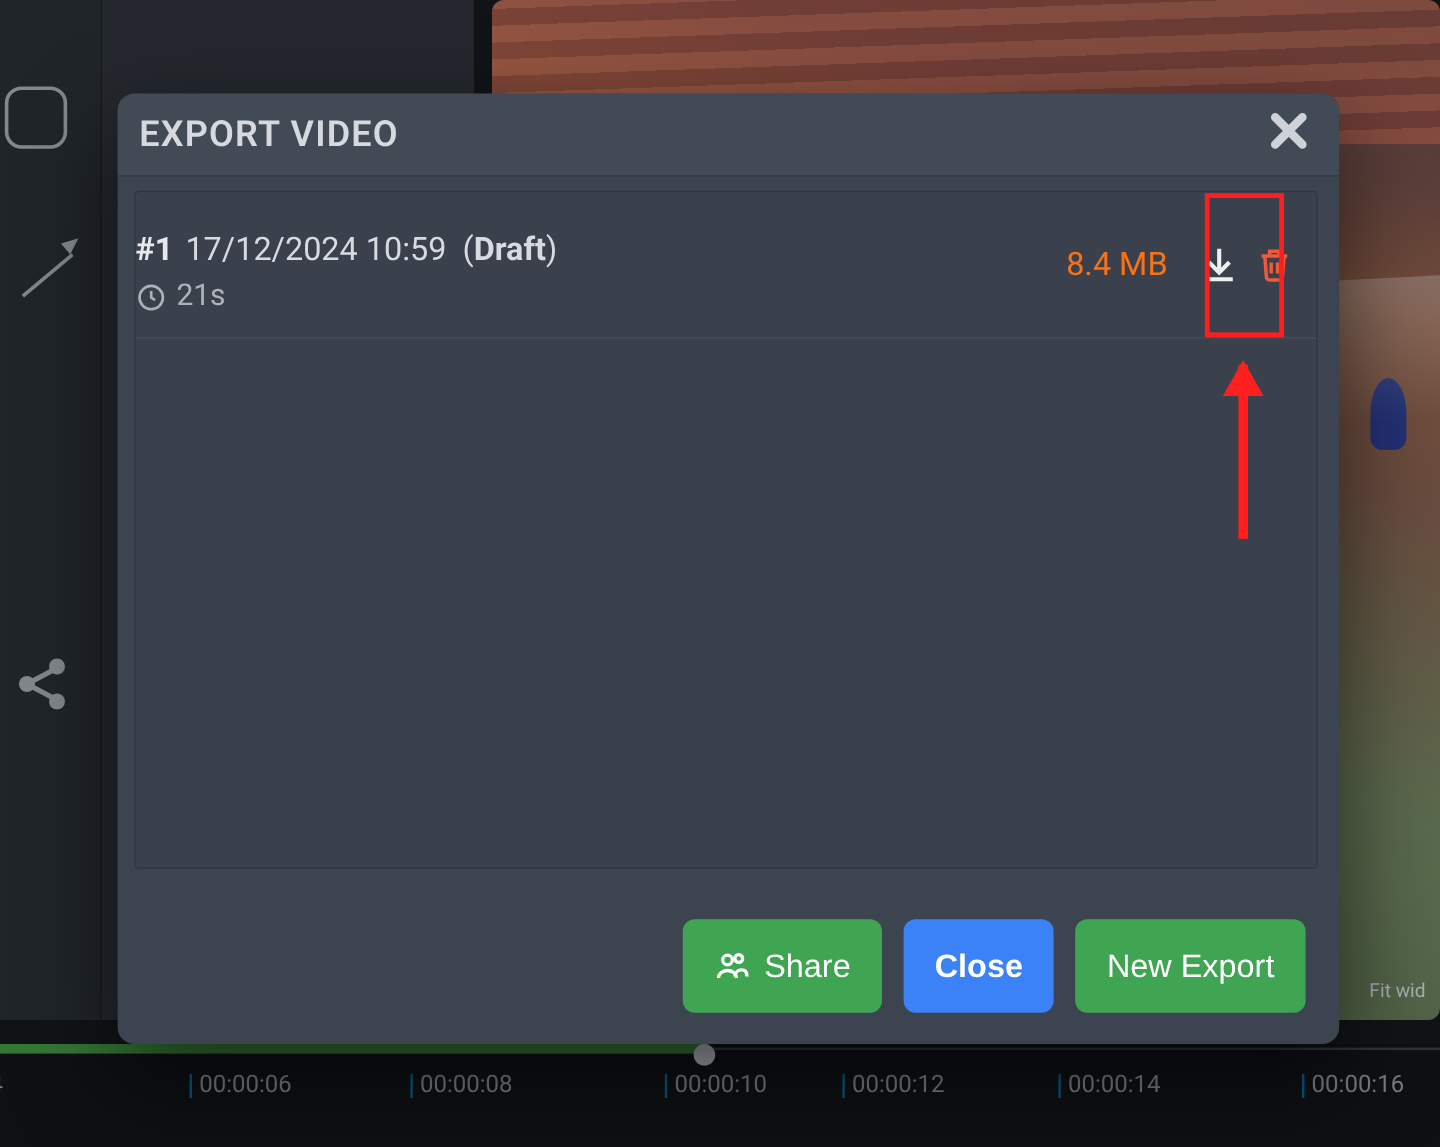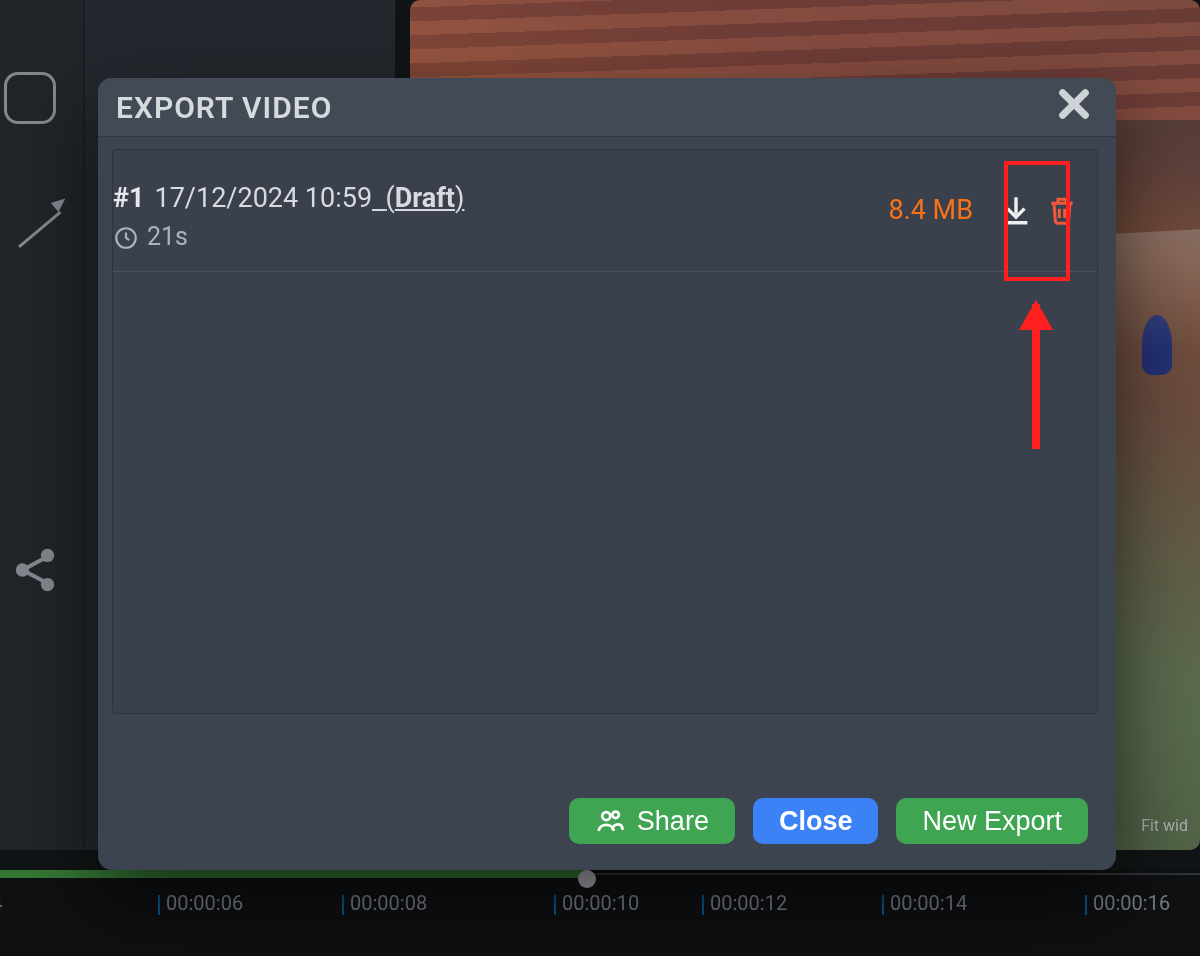--- a/index.html
+++ b/index.html
@@ -102,21 +102,21 @@
 
   .modal {
     position:absolute; left:98px; top:78px; width:1018px; height:792px;
     background:#3c4450;
     border-radius:14px;
     box-shadow: 0 30px 80px rgba(0,0,0,0.6);
     display:flex; flex-direction:column;
     overflow:hidden;
   }
   .modal-header {
-    height:59px;
+    height:69px;
     background:#424a56;
     display:flex; align-items:center; justify-content:space-between;
     padding:0 22px 0 18px;
     border-bottom:1px solid rgba(0,0,0,0.25);
   }
   .modal-title {
     font-size:30px; letter-spacing:1px; color:#d6d9dd; font-weight:600;
   }
   .modal-close {
     color:#cfd3d8; font-size:38px; line-height:1; cursor:pointer;
@@ -140,21 +140,21 @@
     border-bottom:1px solid #4a525e;
     display:flex; align-items:center;
   }
   .item-info { flex:1; }
   .item-line1 {
     font-size:27px; color:#e6e8eb;
     display:flex; align-items:baseline; gap:0;
   }
   .item-id { font-weight:700; margin-right:10px; }
   .item-date { font-weight:400; color:#d7dadf;margin-top:14px; }
-  .item-status { color:#d7dadf;text-decoration:underline; }
+  .item-status { color:#d7dadf; }
   .item-status .draft { font-weight:700; }
   .item-line2 {
     margin-top:8px;
     font-size:25px; color:#adb2ba;
     display:flex; align-items:center; gap:18px;
   }
   .meta-group { display:flex; align-items:flex-end; gap:8px; }
   .item-size { font-size:27px; color:#f97316; margin-right:20px; white-space:nowrap; }
   .icon-btn {
     width:46px; height:46px; display:flex; align-items:center; justify-content:center;
@@ -176,21 +176,21 @@
     border-left:17px solid transparent; border-right:17px solid transparent;
     border-bottom:30px solid #ff1f1f;
   }
 
   .modal-footer {
     margin-top:auto;
     padding:26px 28px 26px 0;
     display:flex; justify-content:flex-end; gap:18px;
   }
   .btn {
-    height:46px; padding:0 26px;
+    height:78px; padding:0 26px;
     border:none; border-radius:10px;
     font-size:27px; font-weight:500;
     display:flex; align-items:center; gap:12px;
     cursor:pointer; color:#fff;
   }
   .btn-green { background:#3fa553; }
   .btn-grey { background:#3b82f6;font-weight:bold; }
 </style>
 </head>
 <body>

